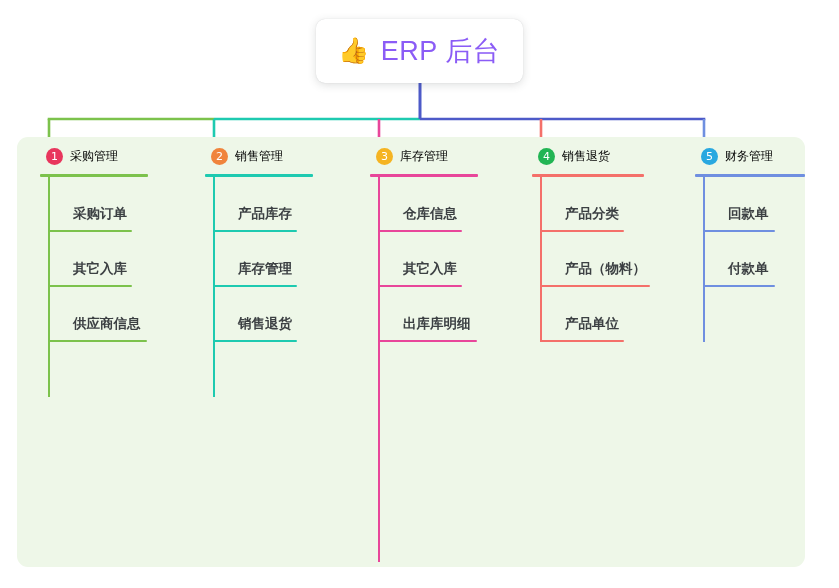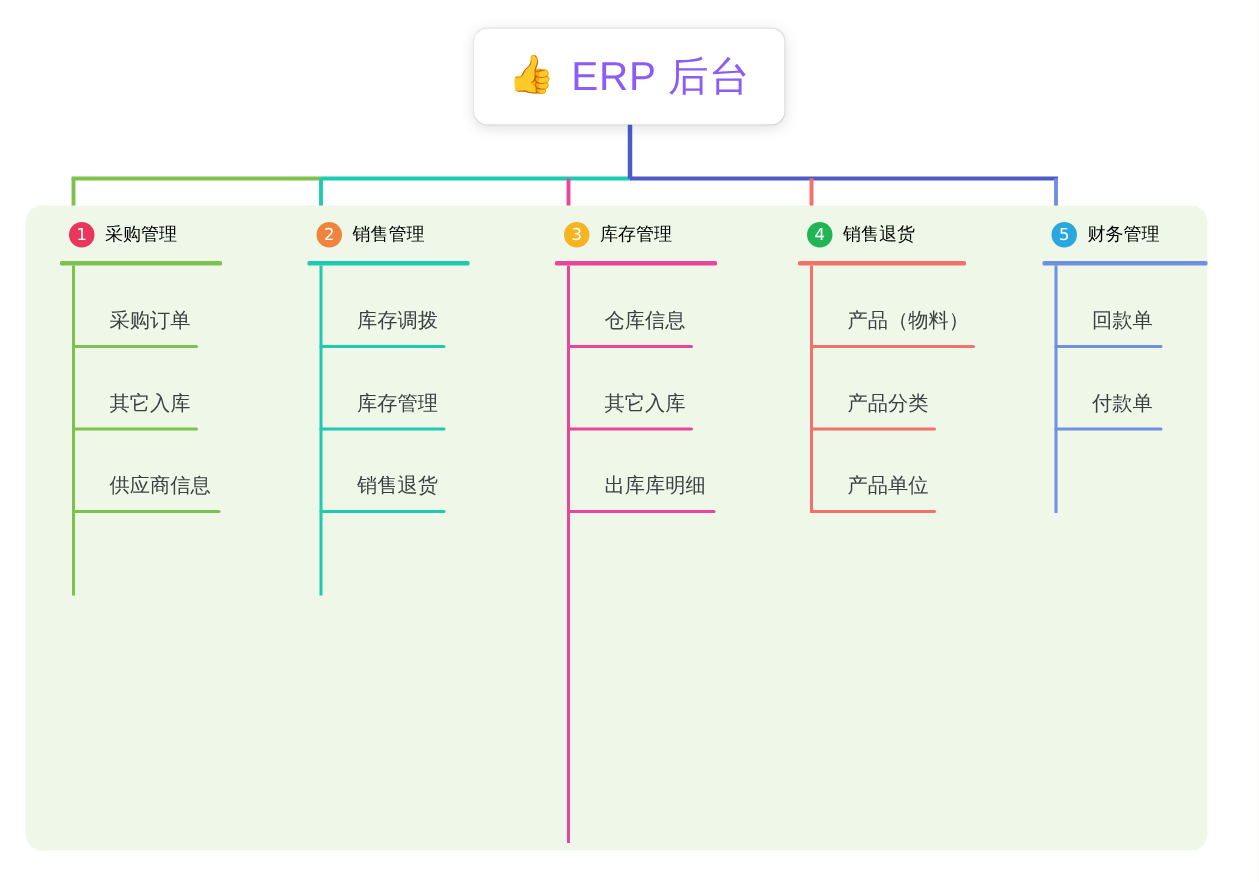--- a/index.html
+++ b/index.html
@@ -85,20 +85,21 @@
   }
   .spine{
     position:absolute;
     left:8px; top:0;
     width:2px;
   }
   .item{
     position:relative;
     height:55px;
     box-sizing:border-box;
+    font-weight:bold;
   }
   .item-label{
     position:absolute;
     left:33px; bottom:9px;
     font-size:13.5px;
     color:#3c4043;
     white-space:nowrap;
   }
   .item-rule{
     position:absolute;
@@ -156,21 +157,21 @@
     </div>
     <div class="col" style="left: 205px;">
       <div class="col-head">
         <span class="badge" style="background: rgb(240, 132, 60);">2</span>
         <span class="col-title">销售管理</span>
       </div>
       <div class="head-rule" style="width: 108px; background: rgb(30, 202, 176);"></div>
       <div class="items">
         <div class="spine" style="background: rgb(30, 202, 176); height: 220px;"></div>
         <div class="item">
-          <span class="item-label">库存调拨</span>
+          <span class="item-label">产品库存</span>
           <div class="item-rule" style="width: 84px; background: rgb(30, 202, 176);"></div>
         </div>
         <div class="item">
           <span class="item-label">库存管理</span>
           <div class="item-rule" style="width: 84px; background: rgb(30, 202, 176);"></div>
         </div>
         <div class="item">
           <span class="item-label">销售退货</span>
           <div class="item-rule" style="width: 84px; background: rgb(30, 202, 176);"></div>
         </div>
@@ -200,28 +201,28 @@
     </div>
     <div class="col" style="left: 532px;">
       <div class="col-head">
         <span class="badge" style="background: rgb(34, 181, 84);">4</span>
         <span class="col-title">销售退货</span>
       </div>
       <div class="head-rule" style="width: 112px; background: rgb(244, 112, 106);"></div>
       <div class="items">
         <div class="spine" style="background: rgb(244, 112, 106); height: 165px;"></div>
         <div class="item">
+          <span class="item-label">产品分类</span>
+          <div class="item-rule" style="width: 84px; background: rgb(244, 112, 106);"></div>
+        </div>
+        <div class="item">
           <span class="item-label">产品（物料）</span>
           <div class="item-rule" style="width: 110px; background: rgb(244, 112, 106);"></div>
         </div>
         <div class="item">
-          <span class="item-label">产品分类</span>
-          <div class="item-rule" style="width: 84px; background: rgb(244, 112, 106);"></div>
-        </div>
-        <div class="item">
           <span class="item-label">产品单位</span>
           <div class="item-rule" style="width: 84px; background: rgb(244, 112, 106);"></div>
         </div>
       </div>
     </div>
     <div class="col" style="left: 695px;">
       <div class="col-head">
         <span class="badge" style="background: rgb(41, 168, 224);">5</span>
         <span class="col-title">财务管理</span>
       </div>

